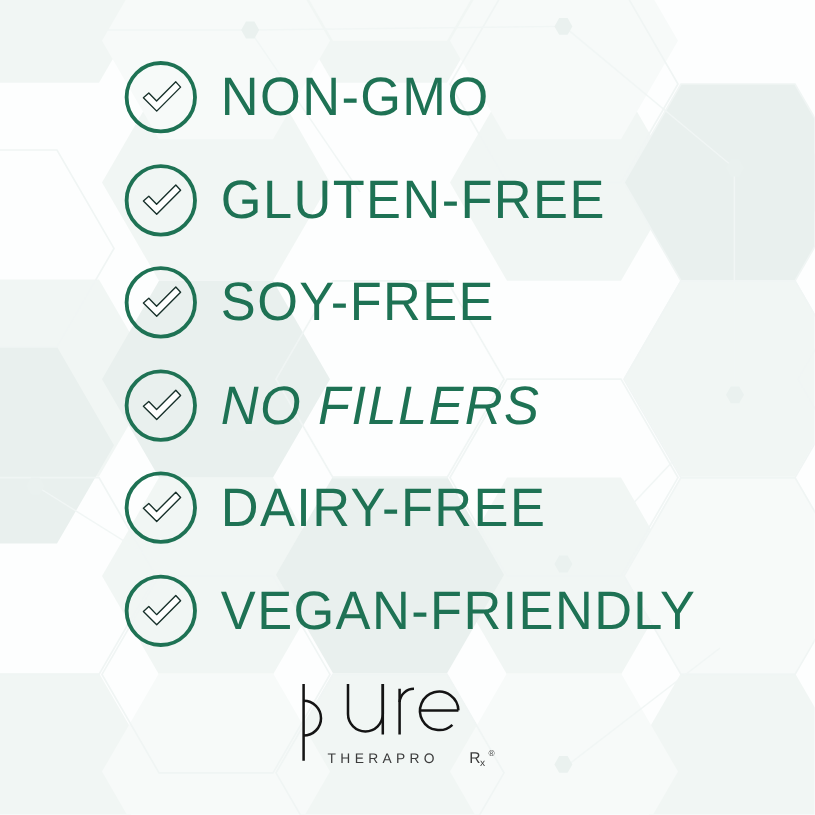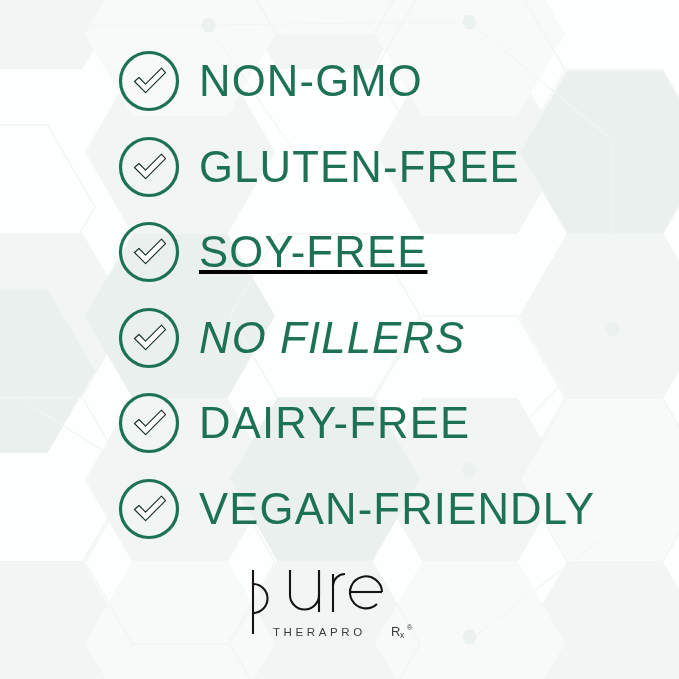--- a/index.html
+++ b/index.html
@@ -37,28 +37,28 @@
     top: 0;
     width: 679px;
     z-index: 2;
     margin: 0;
     padding: 0;
     list-style: none;
   }
 
   .claim-row {
     position: absolute;
-    left: 118px;
+    left: 103px;
     display: flex;
     align-items: flex-start;
     height: 62px;
   }
   .claim-row.r0 { top: 50px; }
   .claim-row.r1 { top: 136px; }
-  .claim-row.r2 { top: 221px; text-decoration: underline; }
+  .claim-row.r2 { top: 221px; }
   .claim-row.r3 { top: 307px; font-style: italic; }
   .claim-row.r4 { top: 392px; }
   .claim-row.r5 { top: 478px; }
 
   .check-icon {
     flex: 0 0 auto;
     width: 62px;
     height: 62px;
     display: block;
   }

